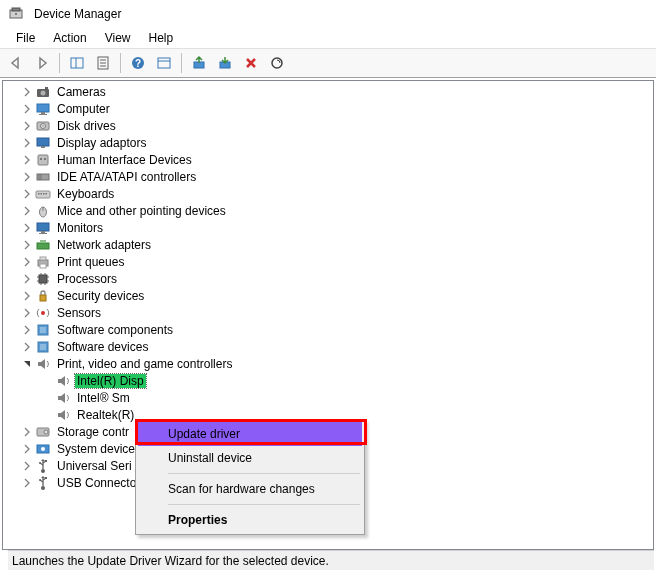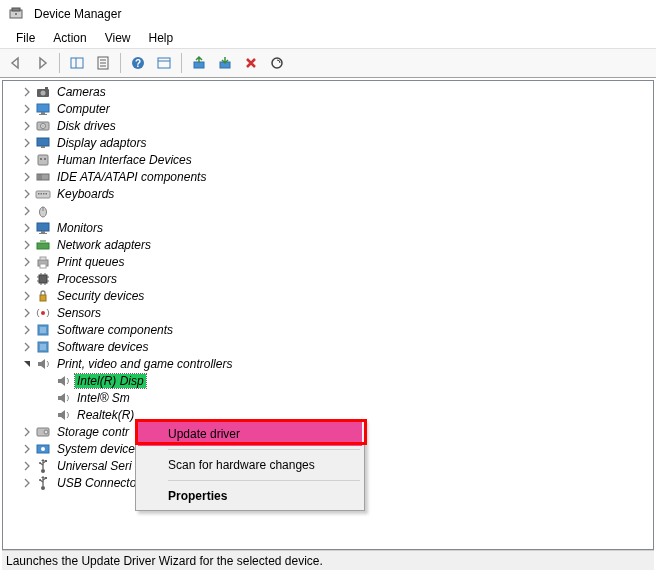--- a/index.html
+++ b/index.html
@@ -9,37 +9,37 @@
 .titlebar svg { flex-shrink: 0; }
 .titlebar-text { font-size: 12px; }
 
 .menubar { height: 20px; display: flex; align-items: center; padding: 0 8px; gap: 2px; }
 .menubar-item { font-size: 12px; padding: 2px 8px; cursor: default; }
 
 .toolbar { height: 30px; border-top: 1px solid #e0e0e0; border-bottom: 1px solid #a0a0a0; display: flex; align-items: center; padding: 0 4px; gap: 2px; background: #f8f8f8; }
 .tb-btn { width: 24px; height: 24px; display: flex; align-items: center; justify-content: center; cursor: pointer; }
 .tb-sep { width: 1px; height: 20px; background: #c0c0c0; margin: 0 3px; }
 
-.content { position: absolute; top: 80px; left: 2px; right: 2px; bottom: 22px; border: 1px solid #828790; background: #fff; overflow: hidden; padding: 2px; font-style: italic; }
+.content { position: absolute; top: 80px; left: 2px; right: 2px; bottom: 22px; border: 1px solid #828790; background: #fff; overflow: hidden; padding: 2px; }
 .tree-row { display: flex; align-items: center; height: 17px; font-size: 12px; white-space: nowrap; }
 .arrow { width: 16px; height: 16px; display: flex; align-items: center; justify-content: center; cursor: pointer; flex-shrink: 0; }
 .arrow svg { display: block; }
 .indent { display: inline-block; flex-shrink: 0; }
 .node-icon { width: 16px; height: 16px; margin-right: 4px; flex-shrink: 0; display: flex; align-items: center; justify-content: center; }
 .node-label { cursor: default; padding: 0 2px; }
 .node-label.selected { background: #22c55e; outline: 1px dotted #666; }
 
 .context-menu { position: absolute; background: #f0f0f0; border: 1px solid #a0a0a0; box-shadow: 3px 3px 3px rgba(0,0,0,0.2); padding: 2px; z-index: 100; width: 230px; }
 .ctx-outline { position: absolute; border: 3px solid #ff0000; z-index: 101; pointer-events: none; }
 .ctx-item { height: 24px; display: flex; align-items: center; padding-left: 30px; font-size: 12px; cursor: default; }
-.ctx-item.highlight { background: #ec4899; }
+.ctx-item.highlight { background: #8b5cf6; }
 .ctx-item.bold { font-weight: bold; }
 .ctx-sep { height: 1px; background: #d0d0d0; margin: 3px 2px 3px 30px; }
 
-.statusbar { position: absolute; bottom: 2px; left: 2px; right: 2px; height: 20px; border-top: 1px solid #d0d0d0; display: flex; align-items: center; padding: 0 4px; font-size: 12px; background: #f0f0f0; }
+.statusbar { position: absolute; bottom: 2px; left: 8px; right: 2px; height: 20px; border-top: 1px solid #d0d0d0; display: flex; align-items: center; padding: 0 4px; font-size: 12px; background: #f0f0f0; }
 </style>
 </head>
 <body>
 
 <div class="titlebar">
   <span class="node-icon">
     <svg width="16" height="16" viewBox="0 0 16 16">
         <rect x="2" y="4" width="12" height="8" fill="#d0d0d0" stroke="#606060"></rect>
         <rect x="4" y="2" width="8" height="3" fill="#808080" stroke="#505050"></rect>
         <circle cx="8" cy="8" r="1" fill="#606060"></circle>
@@ -208,21 +208,21 @@
             <path d="M3 1 L7 5 L3 9" fill="none" stroke="#808080" stroke-width="1.3"></path>
           </svg>
         </span>
         <span class="node-icon">
           <svg width="16" height="16" viewBox="0 0 16 16">
             <rect x="2" y="5" width="12" height="6" fill="#a0a0a0" stroke="#707070"></rect>
             <line x1="4" y1="5" x2="4" y2="11" stroke="#707070"></line>
             <line x1="6" y1="5" x2="6" y2="11" stroke="#707070"></line>
           </svg>
         </span>
-        <span class="node-label">IDE ATA/ATAPI components</span>
+        <span class="node-label">IDE ATA/ATAPI controllers</span>
       </div>
       <div class="tree-row">
         <span class="indent" style="width:14px"></span>
         <span class="arrow">
           <svg width="10" height="10" viewBox="0 0 10 10">
             <path d="M3 1 L7 5 L3 9" fill="none" stroke="#808080" stroke-width="1.3"></path>
           </svg>
         </span>
         <span class="node-icon">
           <svg width="16" height="16" viewBox="0 0 16 16">
@@ -241,20 +241,21 @@
           <svg width="10" height="10" viewBox="0 0 10 10">
             <path d="M3 1 L7 5 L3 9" fill="none" stroke="#808080" stroke-width="1.3"></path>
           </svg>
         </span>
         <span class="node-icon">
           <svg width="16" height="16" viewBox="0 0 16 16">
             <ellipse cx="8" cy="9" rx="3.5" ry="5" fill="#d0d0d0" stroke="#808080"></ellipse>
             <line x1="8" y1="4" x2="8" y2="8" stroke="#808080"></line>
           </svg>
         </span>
+        <span class="node-label">Mice and other pointing devices</span>
       </div>
       <div class="tree-row">
         <span class="indent" style="width:14px"></span>
         <span class="arrow">
           <svg width="10" height="10" viewBox="0 0 10 10">
             <path d="M3 1 L7 5 L3 9" fill="none" stroke="#808080" stroke-width="1.3"></path>
           </svg>
         </span>
         <span class="node-icon">
           <svg width="16" height="16" viewBox="0 0 16 16">
@@ -493,20 +494,21 @@
             <path d="M6 3 L8 1 L10 3" fill="#606060"></path>
           </svg>
         </span>
         <span class="node-label">USB Connecto</span>
       </div>
     </div>
 </div>
 
 <div class="context-menu" id="ctx" style="left:135px; top:419px;">
   <div class="ctx-item highlight">Update driver</div>
+  <div class="ctx-item">Uninstall device</div>
   <div class="ctx-sep"></div>
   <div class="ctx-item">Scan for hardware changes</div>
   <div class="ctx-sep"></div>
   <div class="ctx-item bold">Properties</div>
 </div>
 <div class="ctx-outline" style="left:135px; top:419px; width:232px; height:26px;"></div>
 
 <div class="statusbar">
   <span>Launches the Update Driver Wizard for the selected device.</span>
 </div>

